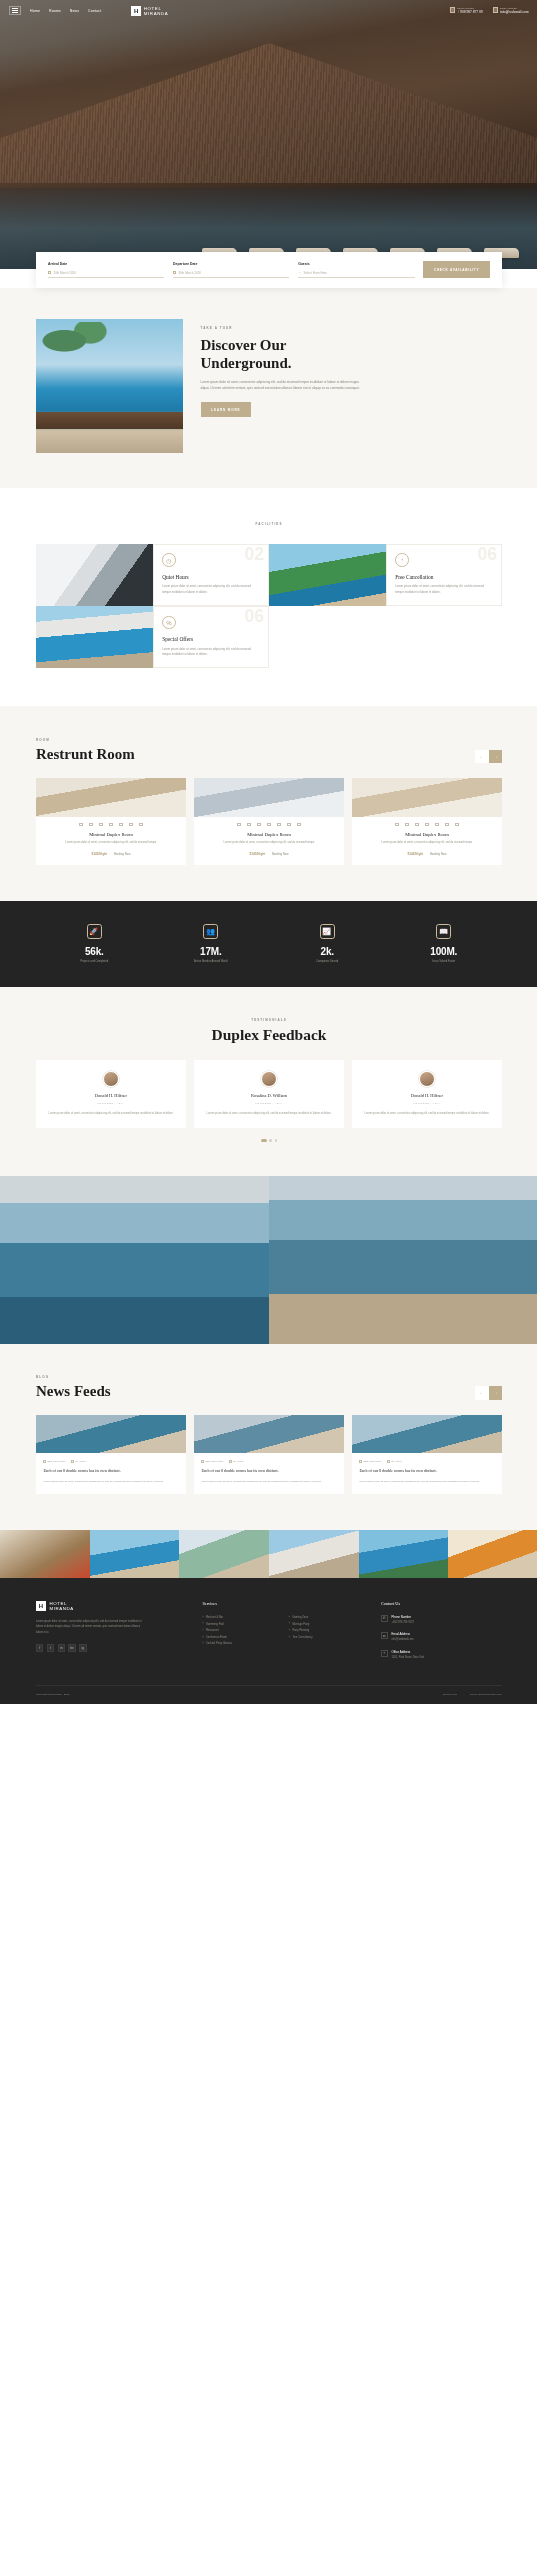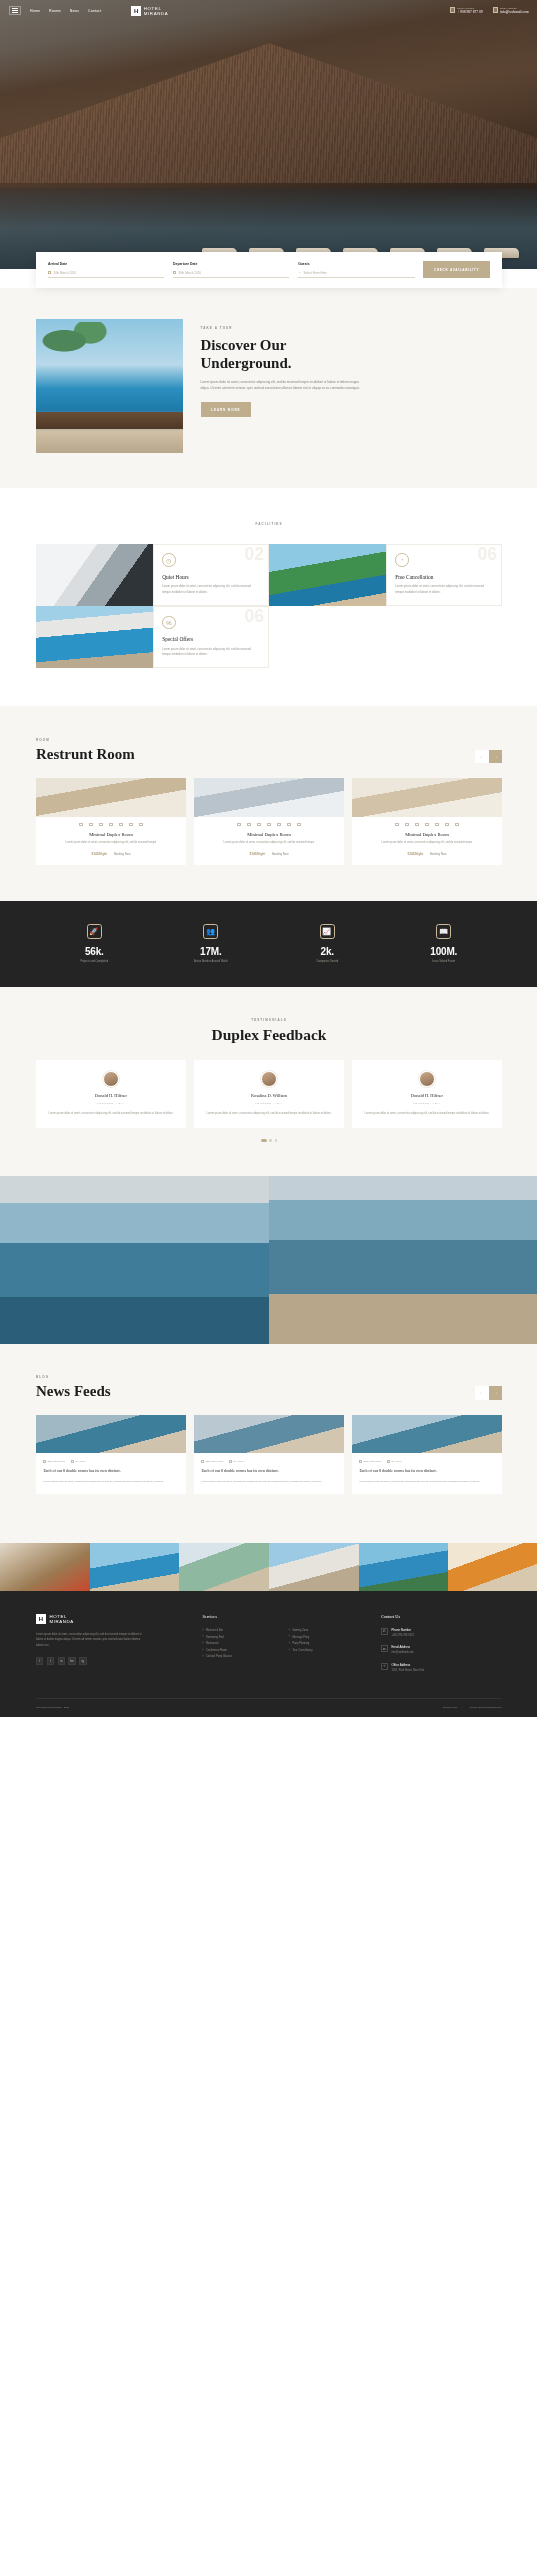--- a/index.html
+++ b/index.html
@@ -209,21 +209,21 @@
   .dots { display:flex; justify-content:center; gap:2.7px; margin-top:10.8px; }
   .dot { width:2.7px; height:2.7px; border-radius:50%; background:#d8d2c6; cursor:pointer; }
   .dot.on { background:#bfae8e; width:6px; border-radius:2px; }
 
   
   .gallery { height:168px; display:grid; grid-template-columns:1fr 1fr; }
   .g1 { background:linear-gradient(180deg,#cfd6da 0 16%,#8fb7c9 16% 40%,#3f7c99 40% 72%,#2b5e78 72%); }
   .g2 { background:linear-gradient(180deg,#c3cfd6 0 14%,#7fa9bd 14% 38%,#4b8098 38% 70%,#b8a68b 70%); }
 
   
-  .news { background:#f7f6f3; padding:31px 0 49px; }
+  .news { background:#f7f6f3; padding:31px 0 36px; }
   .n-grid { display:grid; grid-template-columns:repeat(3,1fr); gap:8px; padding:0 36px; margin-top:15px; }
   .n-card { background:#fff; }
   .n-img { height:38px; }
   .ni1 { background:linear-gradient(165deg,#9fb8c4 0 36%,#3d7e9b 36% 70%,#cfc3ad 70%); }
   .ni2 { background:linear-gradient(165deg,#b9c8d1 0 34%,#5d8ca3 34% 66%,#d2c6b0 66%); }
   .ni3 { background:linear-gradient(165deg,#a8c3d2 0 38%,#49849f 38% 72%,#c9bda6 72%); }
   .n-body { padding:7.4px 7.4px 9.4px; }
   .n-meta { display:flex; gap:6px; font-size:2.4px; color:#a9a49b; margin-bottom:5.4px; }
   .n-meta span { display:flex; gap:1.3px; align-items:center; }
   .n-meta i { width:2.7px; height:2.7px; border:0.7px solid #c5bba6; display:block; }

